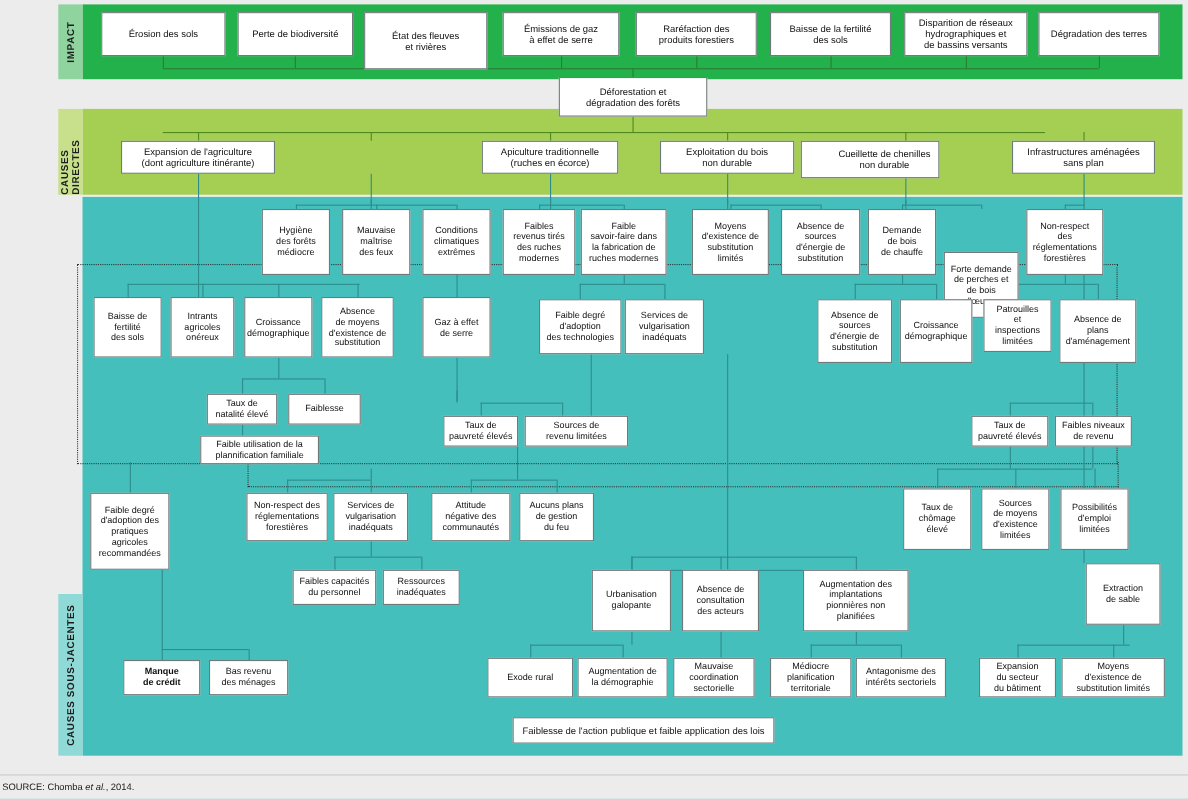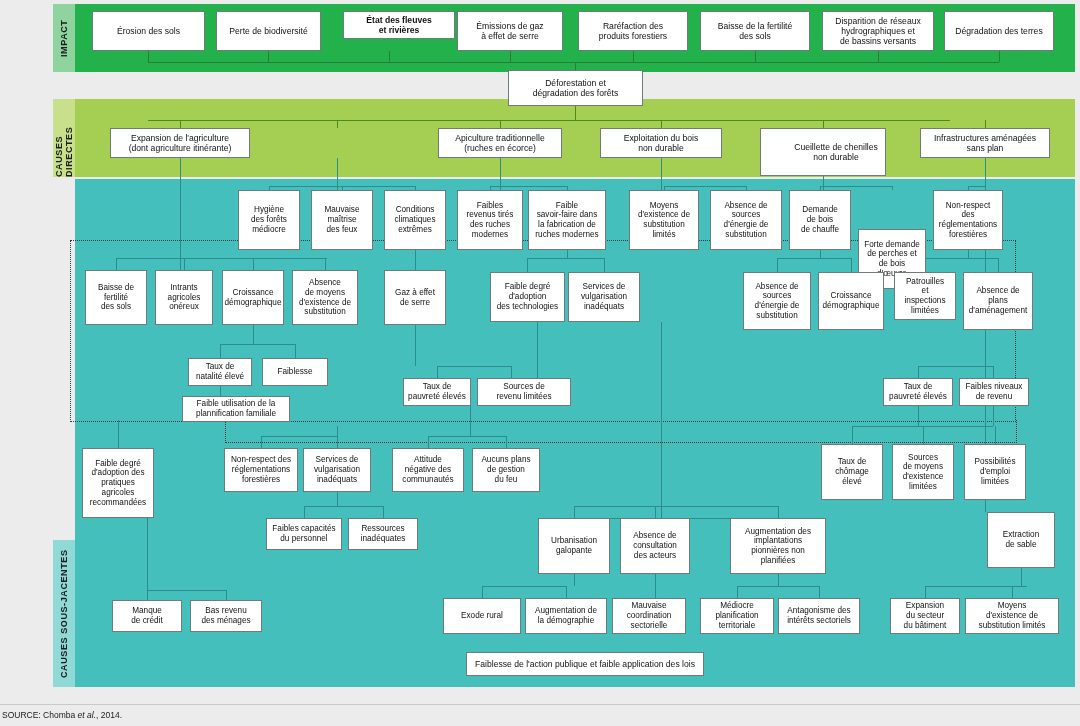--- a/index.html
+++ b/index.html
@@ -177,33 +177,33 @@
       <div class="ln v" style="left: 819px; top: 586px; height: 12px; background: rgb(47, 140, 140);"></div>
       <div class="ln v" style="left: 985px; top: 376px; height: 136px; background: rgb(47, 140, 140);"></div>
       <div class="ln h" style="left: 925px; top: 586px; width: 102px; background: rgb(47, 140, 140);"></div>
       <div class="ln v" style="left: 1021px; top: 568px; height: 18px; background: rgb(47, 140, 140);"></div>
       <div class="ln v" style="left: 925px; top: 586px; height: 12px; background: rgb(47, 140, 140);"></div>
       <div class="ln v" style="left: 1012px; top: 586px; height: 12px; background: rgb(47, 140, 140);"></div>
     </div>
 
   <div class="box wide" style="left:92px;top:11px;width:113px;height:40px;">Érosion des sols</div>
   <div class="box wide" style="left:216px;top:11px;width:105px;height:40px;">Perte de biodiversité</div>
-  <div class="box wide" style="left:343px;top:11px;width:112px;height:28px;font-weight:bold;">État des fleuves<br>et rivières</div>
+  <div class="box wide" style="left:331px;top:11px;width:112px;height:52px;">État des fleuves<br>et rivières</div>
   <div class="box wide" style="left:457px;top:11px;width:106px;height:40px;">Émissions de gaz<br>à effet de serre</div>
   <div class="box wide" style="left:578px;top:11px;width:110px;height:40px;">Raréfaction des<br>produits forestiers</div>
   <div class="box wide" style="left:700px;top:11px;width:110px;height:40px;">Baisse de la fertilité<br>des sols</div>
   <div class="box wide" style="left:822px;top:11px;width:112px;height:40px;">Disparition de réseaux<br>hydrographiques et<br>de bassins versants</div>
   <div class="box wide" style="left:944px;top:11px;width:110px;height:40px;">Dégradation des terres</div>
 
   <div class="box wide" style="left:110px;top:128px;width:140px;height:30px;">Expansion de l'agriculture<br>(dont agriculture itinérante)</div>
 
   <div class="box big" style="left:508px;top:70px;width:135px;height:36px;">Déforestation et<br>dégradation des forêts</div>
   <div class="box wide" style="left:438px;top:128px;width:124px;height:30px;">Apiculture traditionnelle<br>(ruches en écorce)</div>
   <div class="box wide" style="left:600px;top:128px;width:122px;height:30px;">Exploitation du bois<br>non durable</div>
-  <div class="box wide" style="left:760px;top:128px;width:126px;height:48px;padding-left:28px;">Cueillette de chenilles<br>non durable</div>
+  <div class="box wide" style="left:728px;top:128px;width:126px;height:34px;padding-left:28px;">Cueillette de chenilles<br>non durable</div>
   <div class="box wide" style="left:920px;top:128px;width:130px;height:30px;">Infrastructures aménagées<br>sans plan</div>
 
   <div class="box" style="left:238px;top:190px;width:62px;height:60px;">Hygiène<br>des forêts<br>médiocre</div>
   <div class="box" style="left:311px;top:190px;width:62px;height:60px;">Mauvaise<br>maîtrise<br>des feux</div>
   <div class="box" style="left:384px;top:190px;width:62px;height:60px;">Conditions<br>climatiques<br>extrêmes</div>
   <div class="box" style="left:457px;top:190px;width:66px;height:60px;">Faibles<br>revenus tirés<br>des ruches<br>modernes</div>
   <div class="box" style="left:528px;top:190px;width:78px;height:60px;">Faible<br>savoir-faire dans<br>la fabrication de<br>ruches modernes</div>
   <div class="box" style="left:629px;top:190px;width:70px;height:60px;">Moyens<br>d'existence de<br>substitution<br>limités</div>
   <div class="box" style="left:710px;top:190px;width:72px;height:60px;">Absence de<br>sources<br>d'énergie de<br>substitution</div>
   <div class="box" style="left:789px;top:190px;width:62px;height:60px;">Demande<br>de bois<br>de chauffe</div>
@@ -239,21 +239,21 @@
   <div class="box" style="left:892px;top:444px;width:62px;height:56px;">Sources<br>de moyens<br>d'existence<br>limitées</div>
   <div class="box" style="left:964px;top:444px;width:62px;height:56px;">Possibilités<br>d'emploi<br>limitées</div>
 
   <div class="box" style="left:266px;top:518px;width:76px;height:32px;">Faibles capacités<br>du personnel</div>
   <div class="box" style="left:348px;top:518px;width:70px;height:32px;">Ressources<br>inadéquates</div>
   <div class="box" style="left:538px;top:518px;width:72px;height:56px;">Urbanisation<br>galopante</div>
   <div class="box" style="left:620px;top:518px;width:70px;height:56px;">Absence de<br>consultation<br>des acteurs</div>
   <div class="box" style="left:730px;top:518px;width:96px;height:56px;">Augmentation des<br>implantations<br>pionnières non<br>planifiées</div>
   <div class="box" style="left:987px;top:512px;width:68px;height:56px;">Extraction<br>de sable</div>
 
-  <div class="box" style="left:112px;top:600px;width:70px;height:32px;">Manque<br>de crédit</div>
+  <div class="box" style="left:112px;top:600px;width:70px;height:32px;font-weight:bold;">Manque<br>de crédit</div>
   <div class="box" style="left:190px;top:600px;width:72px;height:32px;">Bas revenu<br>des ménages</div>
   <div class="box" style="left:443px;top:598px;width:78px;height:36px;">Exode rural</div>
   <div class="box" style="left:525px;top:598px;width:82px;height:36px;">Augmentation de<br>la démographie</div>
   <div class="box" style="left:612px;top:598px;width:74px;height:36px;">Mauvaise<br>coordination<br>sectorielle</div>
   <div class="box" style="left:700px;top:598px;width:74px;height:36px;">Médiocre<br>planification<br>territoriale</div>
   <div class="box" style="left:778px;top:598px;width:82px;height:36px;">Antagonisme des<br>intérêts sectoriels</div>
   <div class="box" style="left:890px;top:598px;width:70px;height:36px;">Expansion<br>du secteur<br>du bâtiment</div>
   <div class="box" style="left:965px;top:598px;width:94px;height:36px;">Moyens<br>d'existence de<br>substitution limités</div>
 
   <div class="box big" style="left:466px;top:652px;width:238px;height:24px;">Faiblesse de l'action publique et faible application des lois</div>

